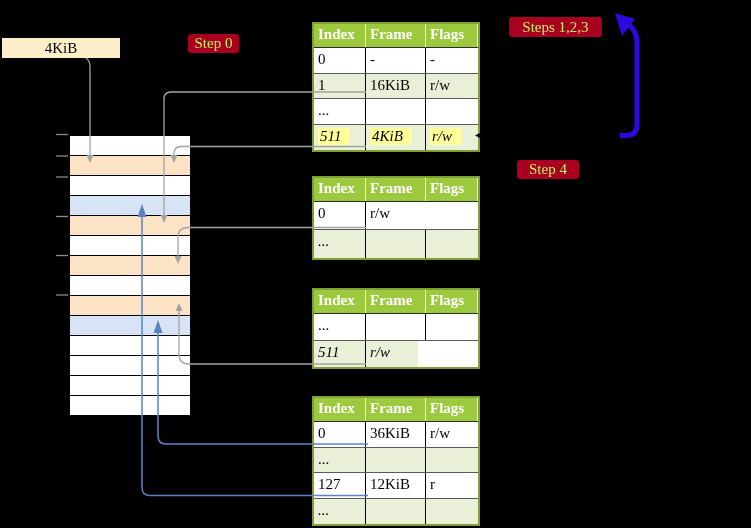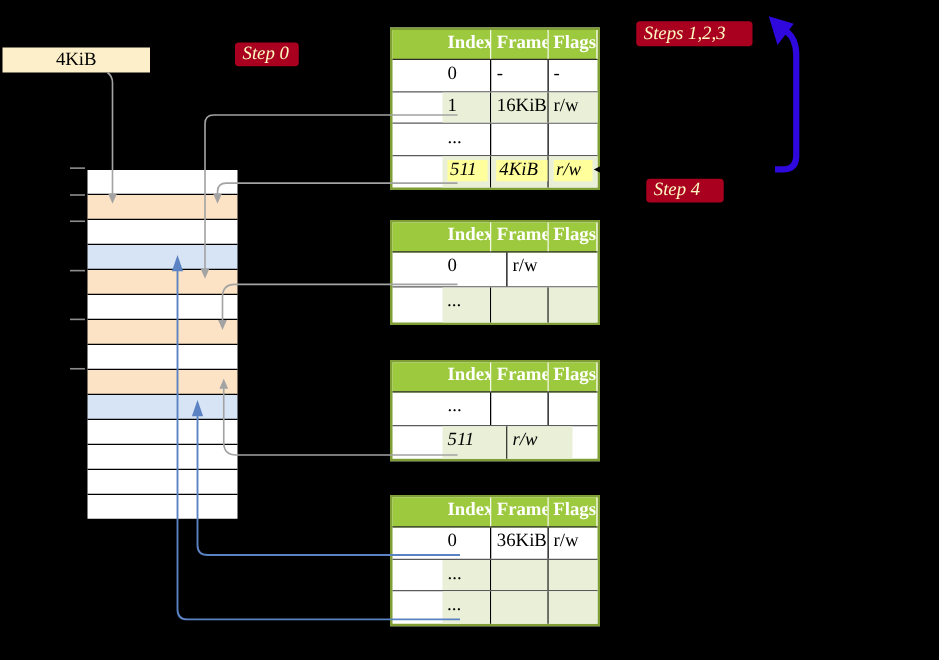--- a/index.html
+++ b/index.html
@@ -7,29 +7,28 @@
     position:relative;width:751px;height:528px;background:#000;overflow:hidden;
     font-family:"Liberation Serif","DejaVu Serif",serif;
   }
   
   .free-frame{
     position:absolute;left:2px;top:38px;width:118px;height:20px;
     background:#fcefc9;color:#000;font-size:15px;line-height:20px;text-align:center;
   }
   
   .step{
-    position:absolute;height:19px;color:#fef9c3;font-size:15px;line-height:19px;
-    text-align:left;border-radius:3px;padding:0 6px;background:#a8001e;
+    position:absolute;height:19px;color:#bef264;font-size:15px;line-height:19px;
+    text-align:center;border-radius:3px;padding:0 6px;background:#a8001e;
     box-sizing:border-box;
-    font-style:italic;
   }
   .step0{left:188px;top:34px;width:51px;}
   .steps123{left:509px;top:17px;width:93px;height:20px;line-height:20px;}
   .steps1234{left:648px;top:20px;width:101px;background:#4c13e3;}
-  .step4{left:517px;top:143px;width:62px;}
+  .step4{left:517px;top:160px;width:62px;}
   
   .stack{
     position:absolute;left:69px;top:135px;width:122px;
     border:1px solid #000;box-sizing:border-box;background:#000;
   }
   .stack-row{height:19px;border-bottom:1px solid #000;}
   .stack-row:last-child{border-bottom:none;}
   .c-white{background:#ffffff;}
   .c-peach{background:#fde3c5;}
   .c-blue{background:#d7e4f5;}
@@ -42,21 +41,21 @@
   .trow:last-child{border-bottom:none;font-style:italic;}
   .trow.head{border-bottom:1px solid #2c2c2c;background:#9cc93d;height:24px;}
   .tcell{
     box-sizing:border-box;border-right:1px solid #000;
     font-size:15px;color:#000;padding:3px 0 0 4px;overflow:hidden;white-space:nowrap;
   }
   .trow.head .tcell{
     border-right:1px solid #f6f8ec;color:#fff;font-weight:bold;padding-top:2px;
   }
   .tcell:last-child{border-right:none;}
-  .tcell.w0{width:52px;margin-left:40px;} .tcell.w1{width:60px;} .tcell.w2{width:52px;}
+  .tcell.w0{width:52px;} .tcell.w1{width:60px;} .tcell.w2{width:52px;}
   .trow.shade .tcell{background:#eaf0d7;}
   .hl{background:#ffff9c;padding:0 9px 1px 2px;}
   
   svg.overlay{position:absolute;left:0;top:0;pointer-events:none;}
 </style>
 </head>
 <body>
 
 <div class="canvas">
 
@@ -150,20 +149,25 @@
       </div>
       <div class="trow" style="height: 25.5px;">
         <div class="tcell w0">0</div>
         <div class="tcell w1">36KiB</div>
         <div class="tcell w2">r/w</div>
       </div>
       <div class="trow shade" style="height: 25.5px;">
         <div class="tcell w0">...</div>
         <div class="tcell w1"></div>
         <div class="tcell w2"></div>
+      </div>
+      <div class="trow" style="height: 25.5px;">
+        <div class="tcell w0">127</div>
+        <div class="tcell w1">12KiB</div>
+        <div class="tcell w2">r</div>
       </div>
       <div class="trow shade" style="height: 25.5px;">
         <div class="tcell w0">...</div>
         <div class="tcell w1"></div>
         <div class="tcell w2"></div>
       </div>
     </div>
 
   <svg class="overlay" id="overlay" width="751" height="528" viewBox="0 0 751 528">
       <line x1="56" x2="68" y1="134.5" y2="134.5" stroke="#8c8c8c" stroke-width="1.3"></line>

